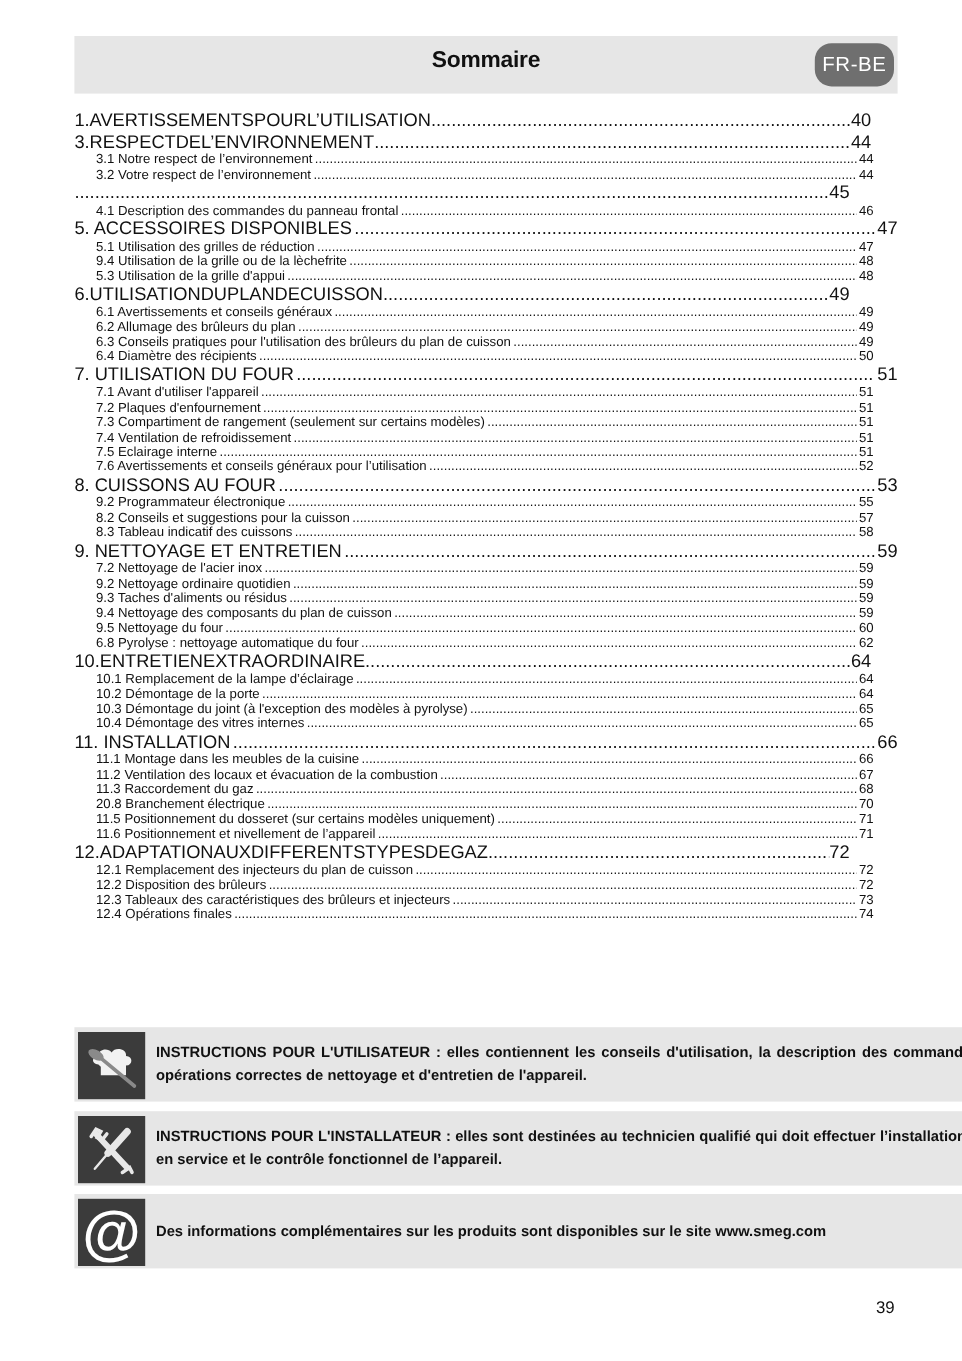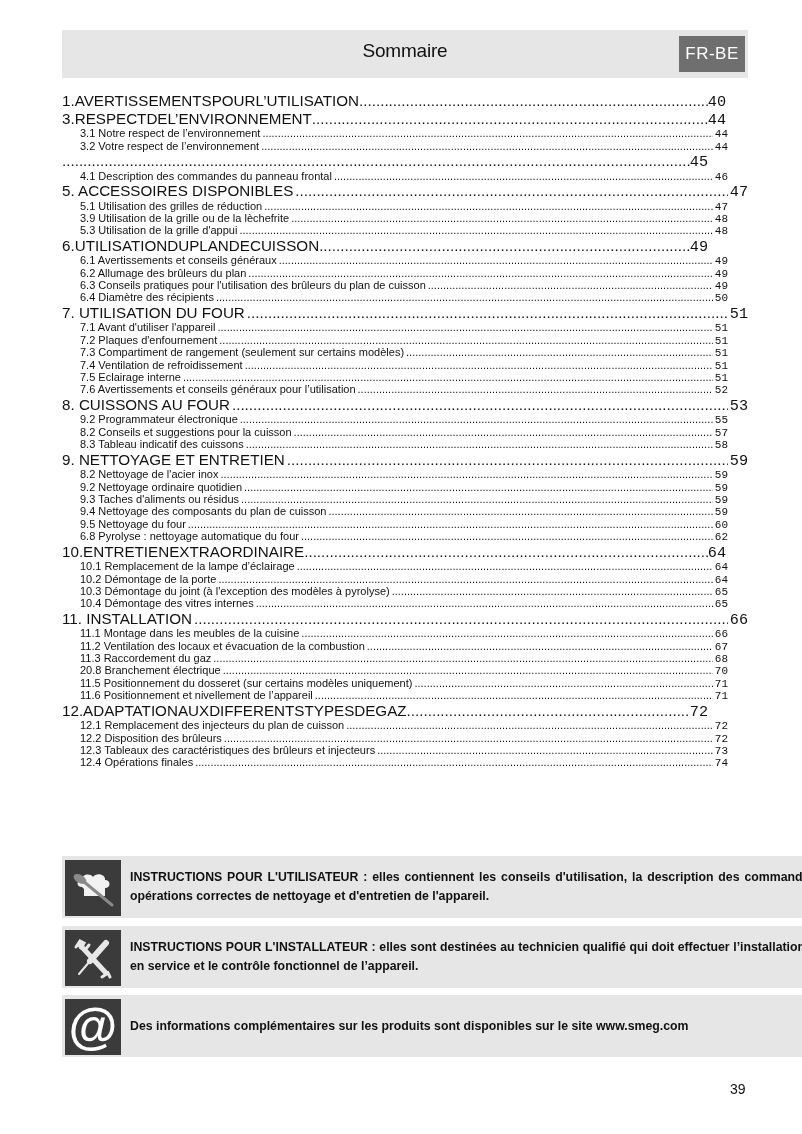--- a/index.html
+++ b/index.html
@@ -6,41 +6,41 @@
   body {
     width: 802px; height: 1134px; background: #ffffff; position: relative;
     font-family: "Liberation Sans", sans-serif; color: #111; overflow: hidden;
   }
   .header {
     position: absolute; left: 62px; top: 30px; width: 686px; height: 48px;
     background: #e6e6e6;
   }
   .header .title {
     position: absolute; left: 0; right: 0; top: 10px; text-align: center;
-    font-weight: normal; font-size: 19px; letter-spacing: -0.2px;
+    font-weight: bold; font-size: 19px; letter-spacing: -0.2px;
   }
   .header .badge {
     position: absolute; left: 617px; top: 6px; width: 66px; height: 36px;
     background: #6f6f6f; color: #fff; font-size: 17px; line-height: 36px;
-    text-align: center; letter-spacing: 0.5px;
+    text-align: center; letter-spacing: 0.5px; border-radius: 14px;
   }
   .toc { position: absolute; left: 62px; top: 92px; width: 686px; }
   .entry {
     display: flex; align-items: baseline; white-space: nowrap; overflow: hidden;
   }
   .entry.main { font-size: 15.2px; line-height: 17.6px; height: 17.6px; }
   .entry.sub { font-size: 11px; line-height: 12.4px; height: 12.4px; padding-left: 18px; padding-right: 20px; }
   .entry .label { flex: 0 0 auto; }
   .entry .dots {
     flex: 1 1 auto; overflow: hidden; margin: 0 2px;
   }
   .entry .dots::before {
     content: "................................................................................................................................................................................................................................................................";
   }
-  .entry .page { flex: 0 0 auto; font-family: Liberation Mono, monospace; }
+  .entry .page { flex: 0 0 auto; }
   .entry.main.tight .dots { margin: 0; }
   .entry.main.short { width: 664px; }
   .entry.main.short2 { width: 654px; }
   .entry.main.short3 { width: 646px; }
 
   .info {
     position: absolute; left: 62px; width: 794px; height: 62px; background: #e6e6e6;
   }
   .info .icon {
     position: absolute; left: 3px; top: 4px; width: 56px; height: 56px; background: #3b3b3b;
@@ -96,21 +96,21 @@
       <span class="label">5. ACCESSOIRES DISPONIBLES</span>
       <span class="dots"></span>
       <span class="page">47</span>
     </div>
     <div class="entry sub">
       <span class="label">5.1 Utilisation des grilles de réduction</span>
       <span class="dots"></span>
       <span class="page">47</span>
     </div>
     <div class="entry sub">
-      <span class="label">3.9 Utilisation de la grille ou de la lèchefrite</span>
+      <span class="label">9.4 Utilisation de la grille ou de la lèchefrite</span>
       <span class="dots"></span>
       <span class="page">48</span>
     </div>
     <div class="entry sub">
       <span class="label">5.3 Utilisation de la grille d'appui</span>
       <span class="dots"></span>
       <span class="page">48</span>
     </div>
     <div class="entry main tight short3">
       <span class="label">6.UTILISATIONDUPLANDECUISSON</span>
@@ -191,21 +191,21 @@
       <span class="label">8.3 Tableau indicatif des cuissons</span>
       <span class="dots"></span>
       <span class="page">58</span>
     </div>
     <div class="entry main">
       <span class="label">9. NETTOYAGE ET ENTRETIEN</span>
       <span class="dots"></span>
       <span class="page">59</span>
     </div>
     <div class="entry sub">
-      <span class="label">8.2 Nettoyage de l'acier inox</span>
+      <span class="label">7.2 Nettoyage de l'acier inox</span>
       <span class="dots"></span>
       <span class="page">59</span>
     </div>
     <div class="entry sub">
       <span class="label">9.2 Nettoyage ordinaire quotidien</span>
       <span class="dots"></span>
       <span class="page">59</span>
     </div>
     <div class="entry sub">
       <span class="label">9.3 Taches d'aliments ou résidus</span>

